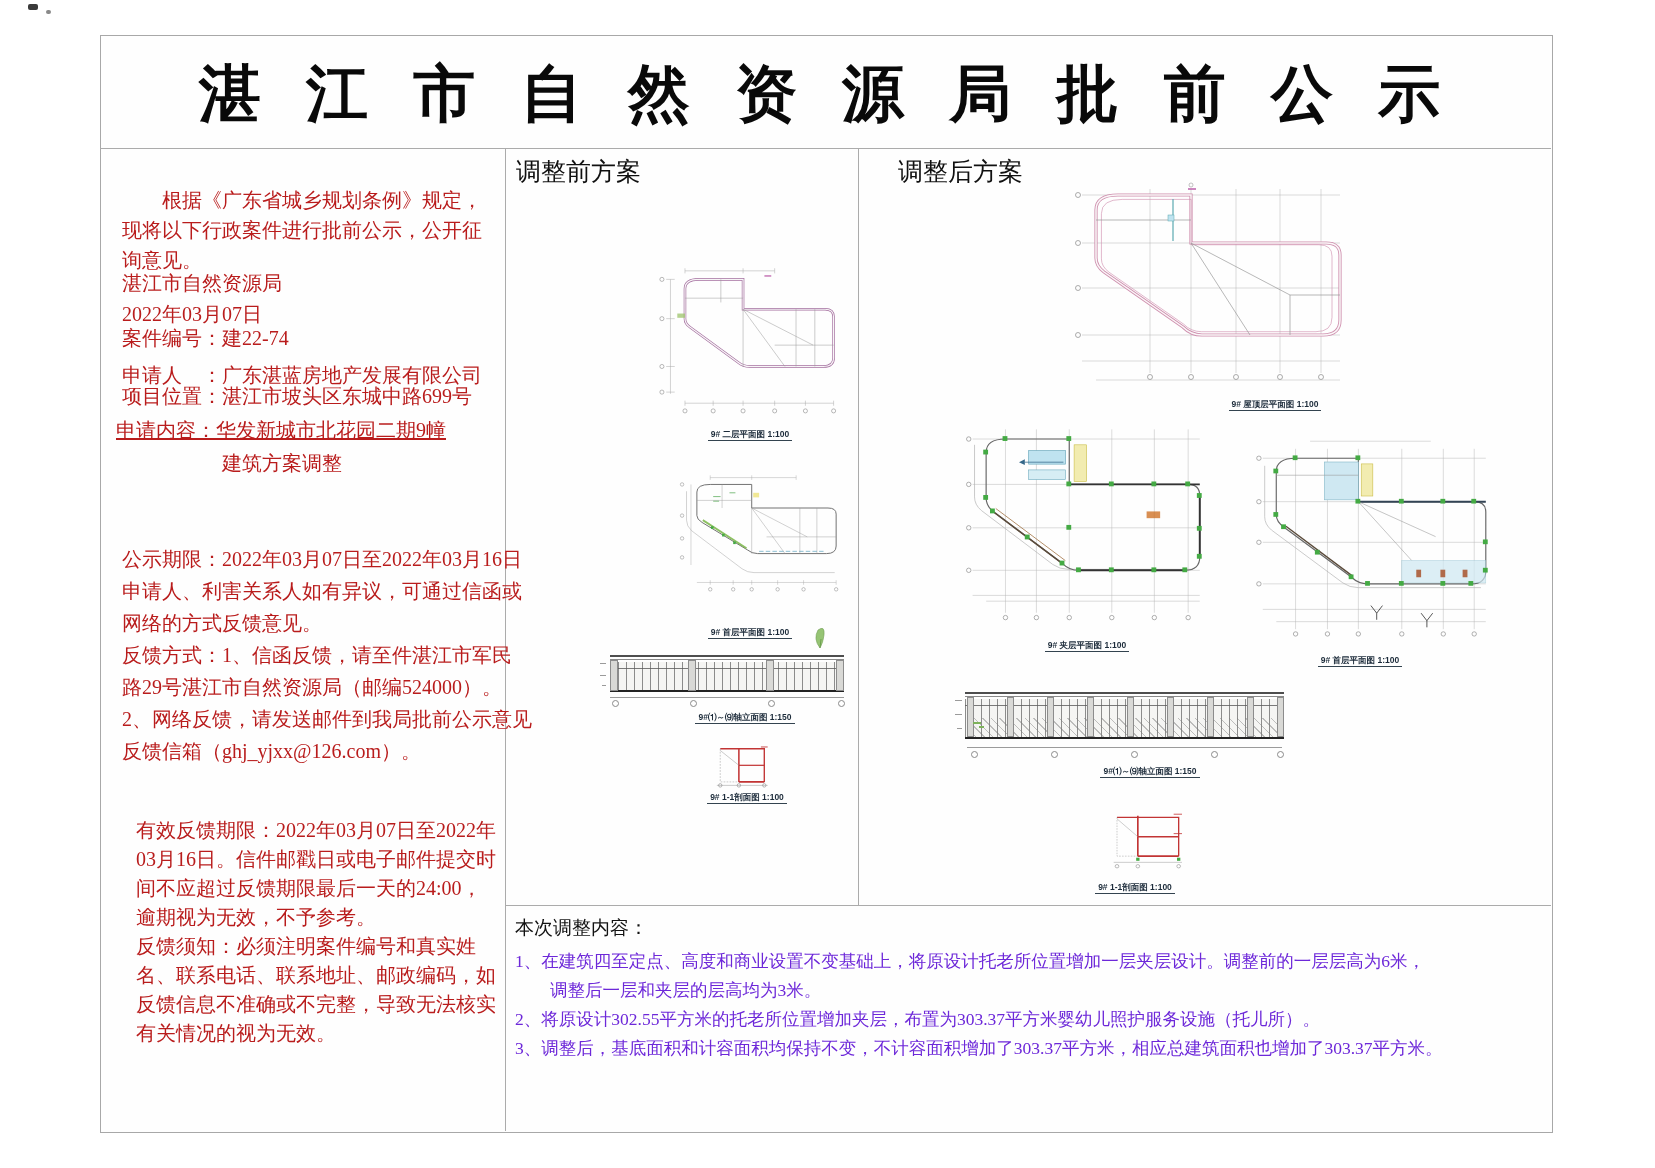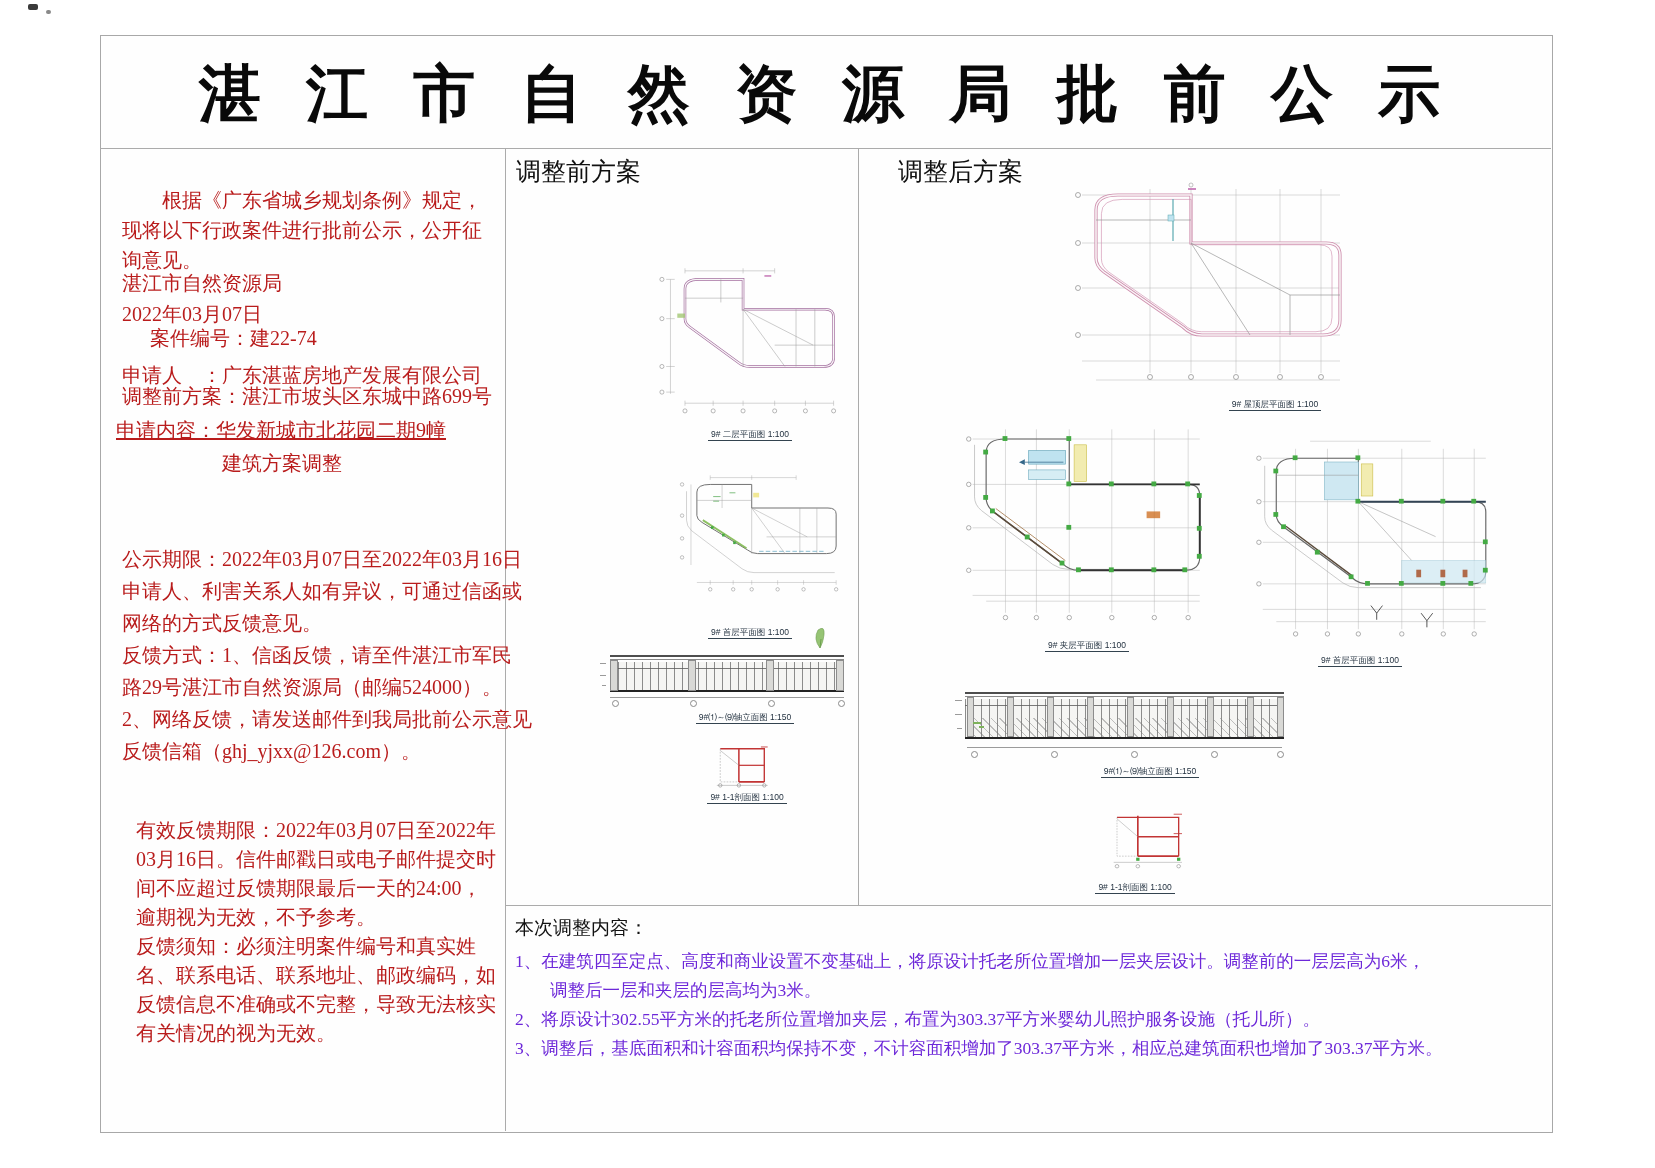--- a/index.html
+++ b/index.html
@@ -13,21 +13,21 @@
   .title{left:100px;width:1453px;top:52px;text-align:center;
          font-family:"Liberation Sans","DejaVu Sans",sans-serif;
          font-weight:900;font-size:62px;letter-spacing:14px;color:#090909;white-space:pre;}
   
   .doc{white-space:pre;font-size:20px;line-height:30px;color:#b91c1c;}
   .rightal{text-align:left;}
   
   .plabel{font-size:25px;color:#101010;}
   
   .cap{font-family:"Liberation Sans","DejaVu Sans",sans-serif;
-       font-weight:normal;font-size:8.5px;color:#1c2b3a;text-align:center;white-space:nowrap;}
+       font-weight:bold;font-size:8.5px;color:#1c2b3a;text-align:center;white-space:nowrap;}
   .cap span{border-bottom:1px solid #33434f;padding:0 3px 1px;}
   
   .elev{background:transparent;}
   .elev .band{position:absolute;left:10px;right:6px;top:0;height:2px;background:#4e4e4e;}
   .elev .band2{position:absolute;left:10px;right:6px;top:4px;height:1px;background:#8a8a8a;}
   .elev .glass{position:absolute;left:10px;right:6px;top:7px;
       background:
         linear-gradient(to bottom, rgba(0,0,0,0) 0 6px, rgba(90,90,90,.8) 6px 7px, rgba(0,0,0,0) 7px),
         repeating-linear-gradient(90deg, rgba(95,95,95,.7) 0 1px, rgba(0,0,0,0) 1px 8px);
       border-bottom:2px solid #232323;background-color:#f5f5f3;}
@@ -56,23 +56,23 @@
 <div class="abs hline" style="left:100px;top:148px;width:1451px;height:1px;"></div>
 <div class="abs vline" style="left:505px;top:148px;width:1px;height:983px;"></div>
 <div class="abs vline" style="left:858px;top:148px;width:1px;height:757px;"></div>
 <div class="abs hline" style="left:505px;top:905px;width:1046px;height:1px;"></div>
 
 <div class="abs doc" style="left:122px;top:185px;">　　根据《广东省城乡规划条例》规定，
 现将以下行政案件进行批前公示，公开征
 询意见。</div>
 <div class="abs doc rightal" style="left:122px;top:268px;width:348px;line-height:31px;">湛江市自然资源局</div>
 <div class="abs doc rightal" style="left:122px;top:299px;width:348px;">2022年03月07日</div>
-<div class="abs doc" style="left:122px;top:323px;margin-left:28px;">案件编号：建22-74</div>
+<div class="abs doc" style="left:122px;top:323px;">案件编号：建22-74</div>
 <div class="abs doc" style="left:122px;top:360px;">申请人　：广东湛蓝房地产发展有限公司</div>
-<div class="abs doc" style="left:122px;top:381px;">调整前方案：湛江市坡头区东城中路699号</div>
+<div class="abs doc" style="left:122px;top:381px;">项目位置：湛江市坡头区东城中路699号</div>
 <div class="abs doc" style="left:116px;top:415px;text-decoration:underline;">申请内容：华发新城市北花园二期9幢</div>
 <div class="abs doc" style="left:122px;top:448px;">　　　　　建筑方案调整</div>
 <div class="abs doc" style="left:122px;top:543px;line-height:32px;">公示期限：2022年03月07日至2022年03月16日
 申请人、利害关系人如有异议，可通过信函或
 网络的方式反馈意见。
 反馈方式：1、信函反馈，请至件湛江市军民
 路29号湛江市自然资源局（邮编524000）。
 2、网络反馈，请发送邮件到我局批前公示意见
 反馈信箱（ghj_yjxx@126.com）。</div>
 <div class="abs doc" style="left:136px;top:816px;line-height:29px;">有效反馈期限：2022年03月07日至2022年

